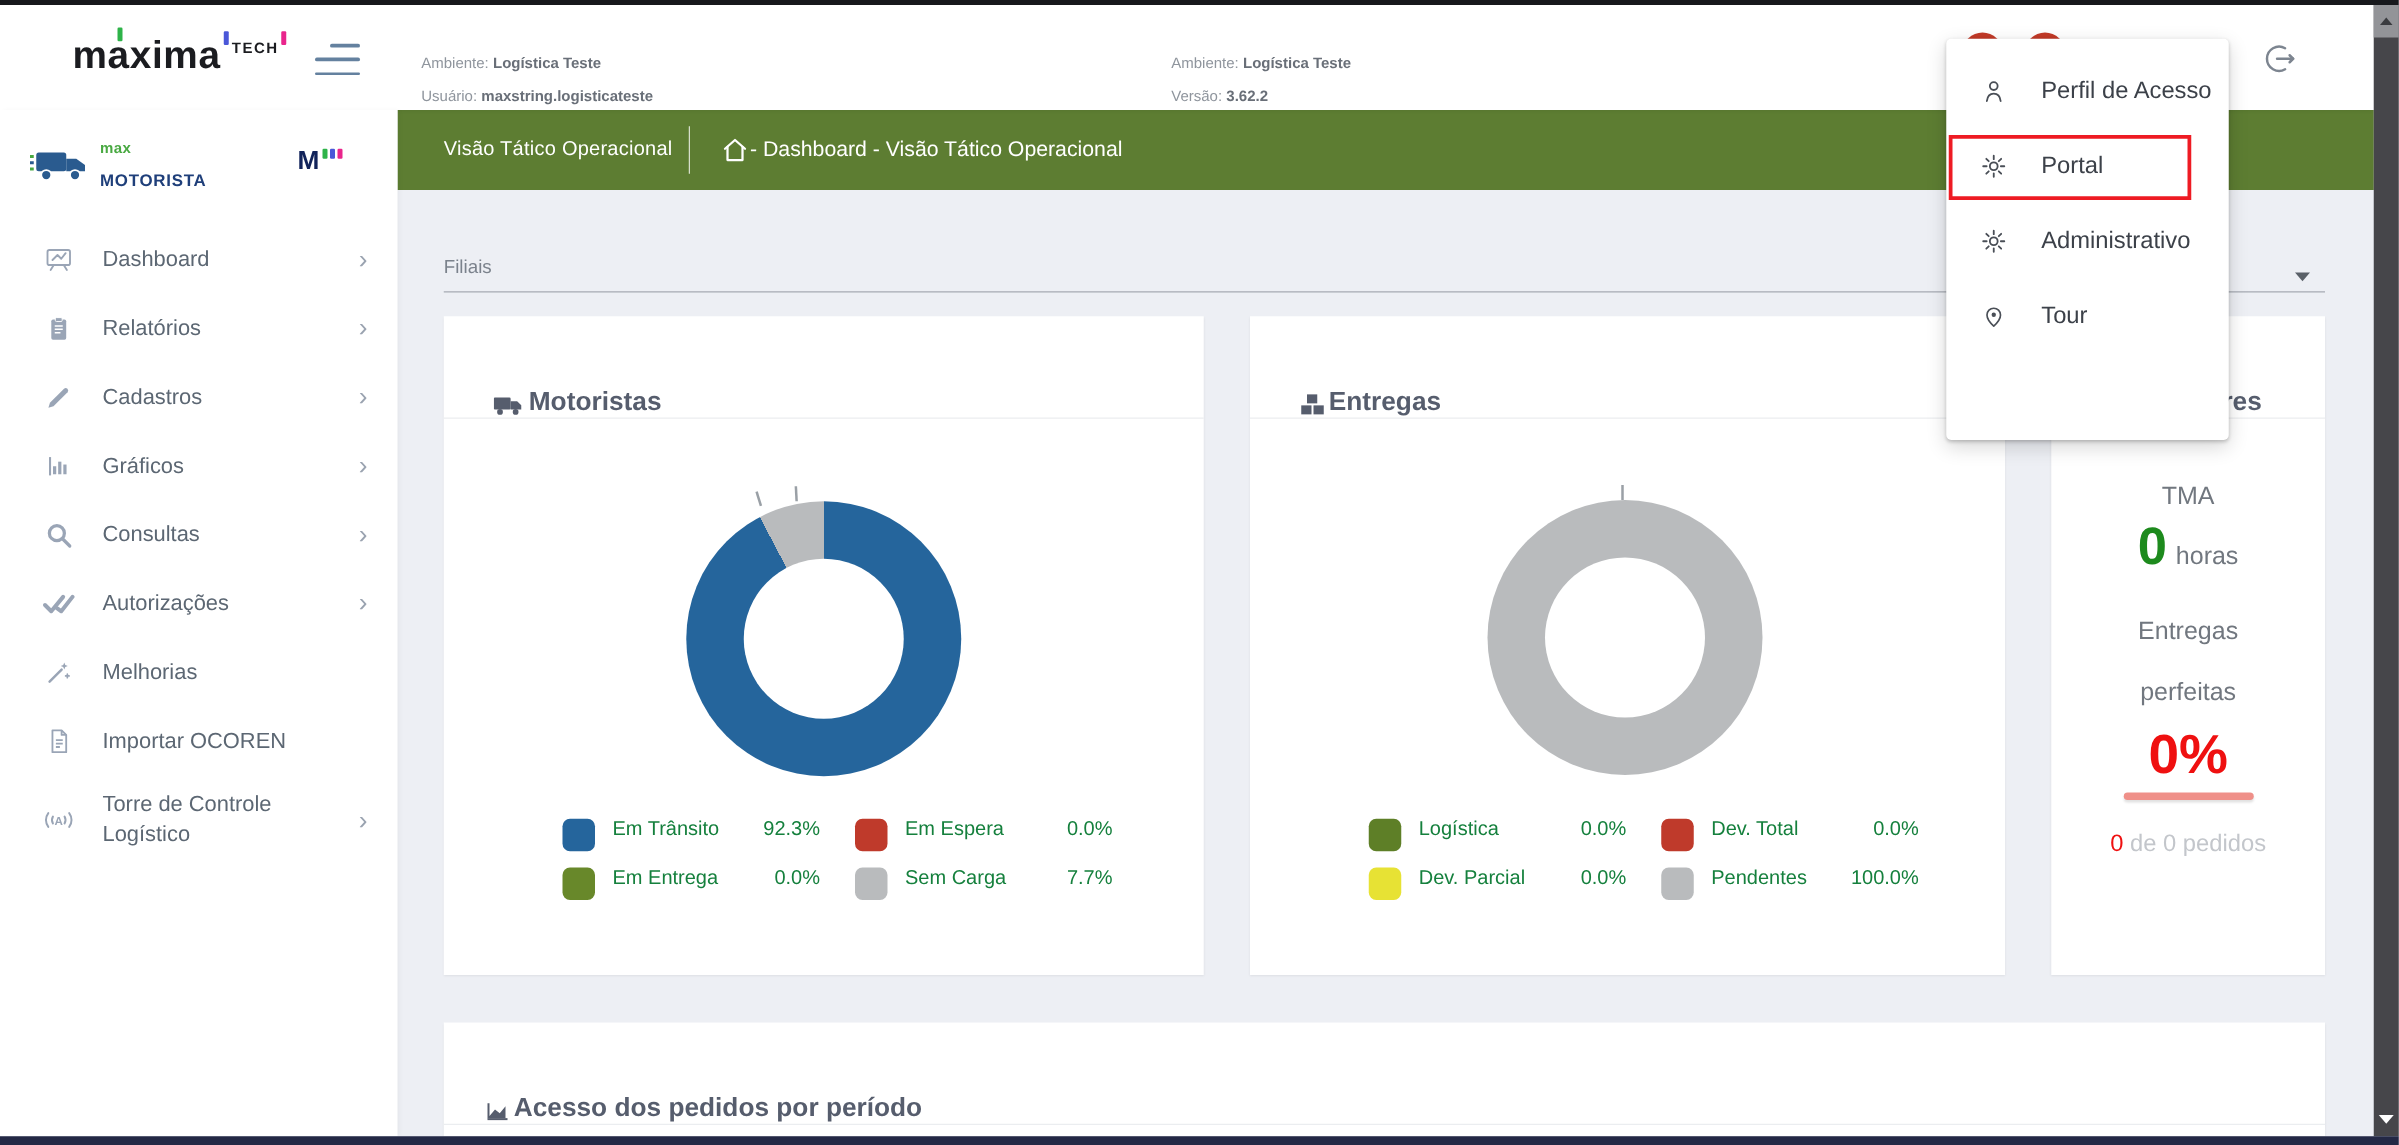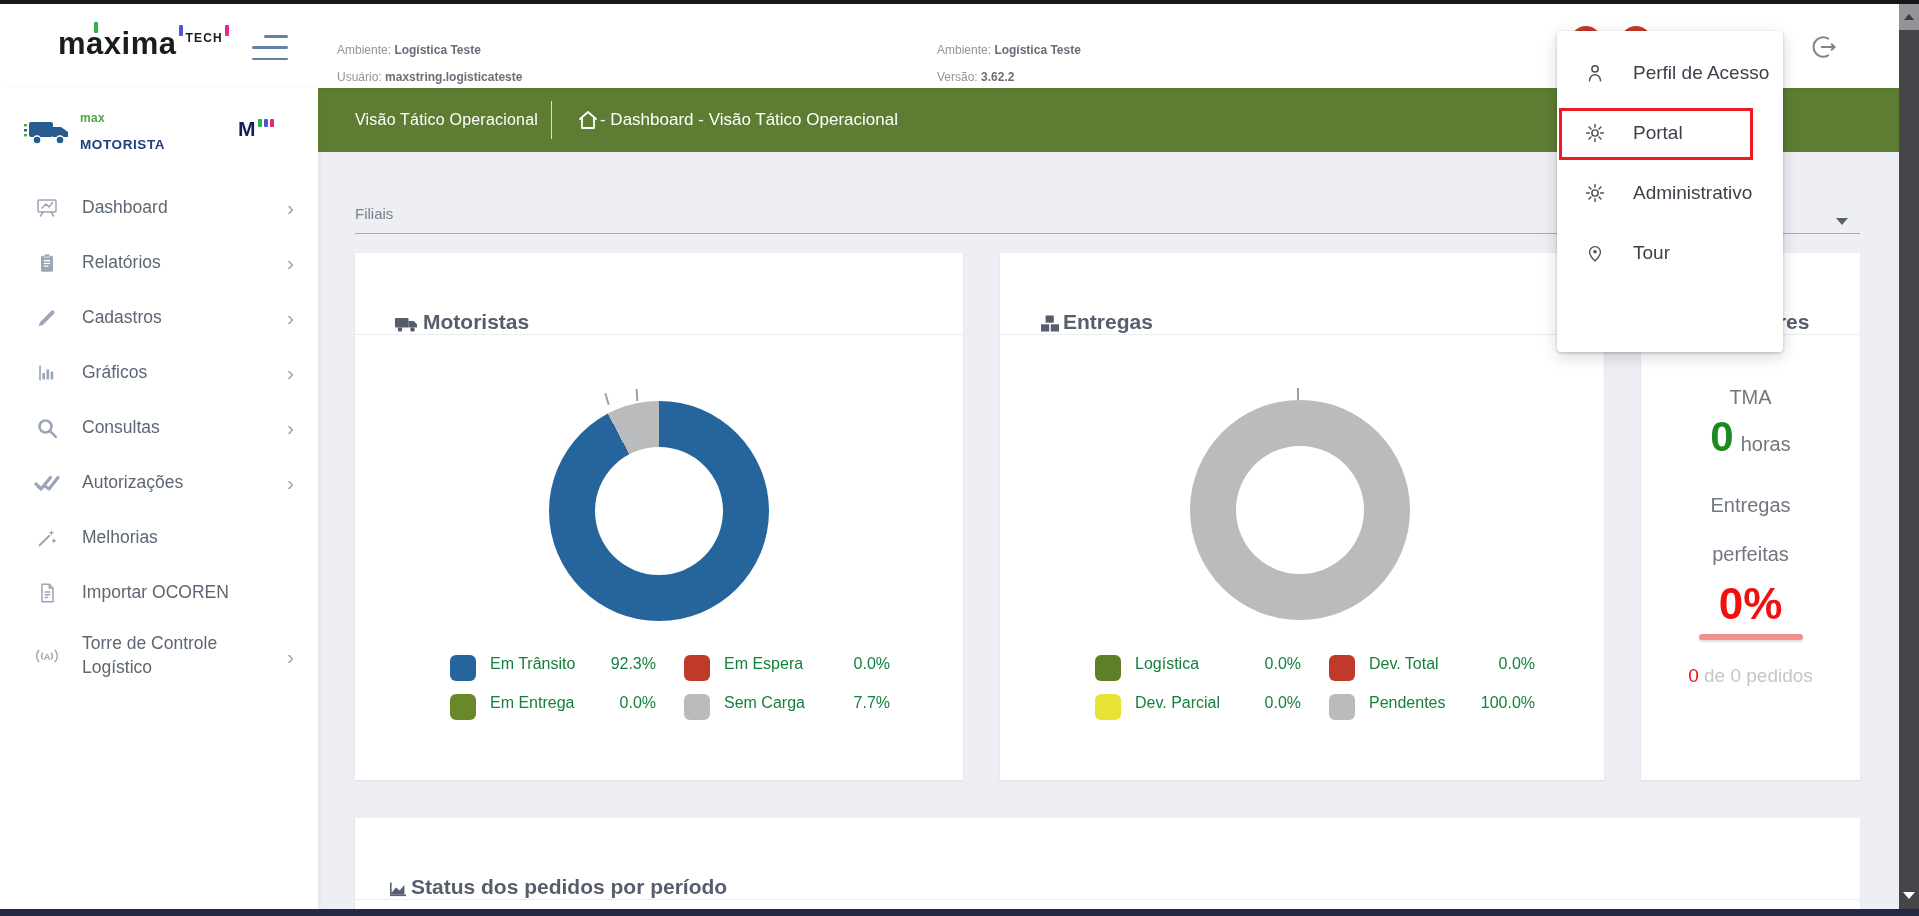--- a/index.html
+++ b/index.html
@@ -384,21 +384,21 @@
     </section>
 
     <section class="card card-status">
       <div class="card-header">
         <span class="hicon">
           <svg width="20" height="20" viewBox="0 0 20 20" fill="#565d6d">
             <path d="M2 15.5V3.5h1.6v10.2L8 8.5l3.8 3 4.6-5.5v9.5z"></path>
               <rect x="2" y="15.5" width="16" height="1.6"></rect>
           </svg>
         </span>
-        <span>Status dos pedidos por período</span>
+        <span>Acesso dos pedidos por período</span>
       </div>
     </section>
 
   </main>
 
   <div class="dropdown">
     <button class="menu-item">
       <span class="mi-icon">
         <svg width="22" height="22" viewBox="0 0 24 24" fill="none" stroke="#4a4f57" stroke-width="1.6" stroke-linecap="round">
           <circle cx="12" cy="7.5" r="3.4"></circle>

